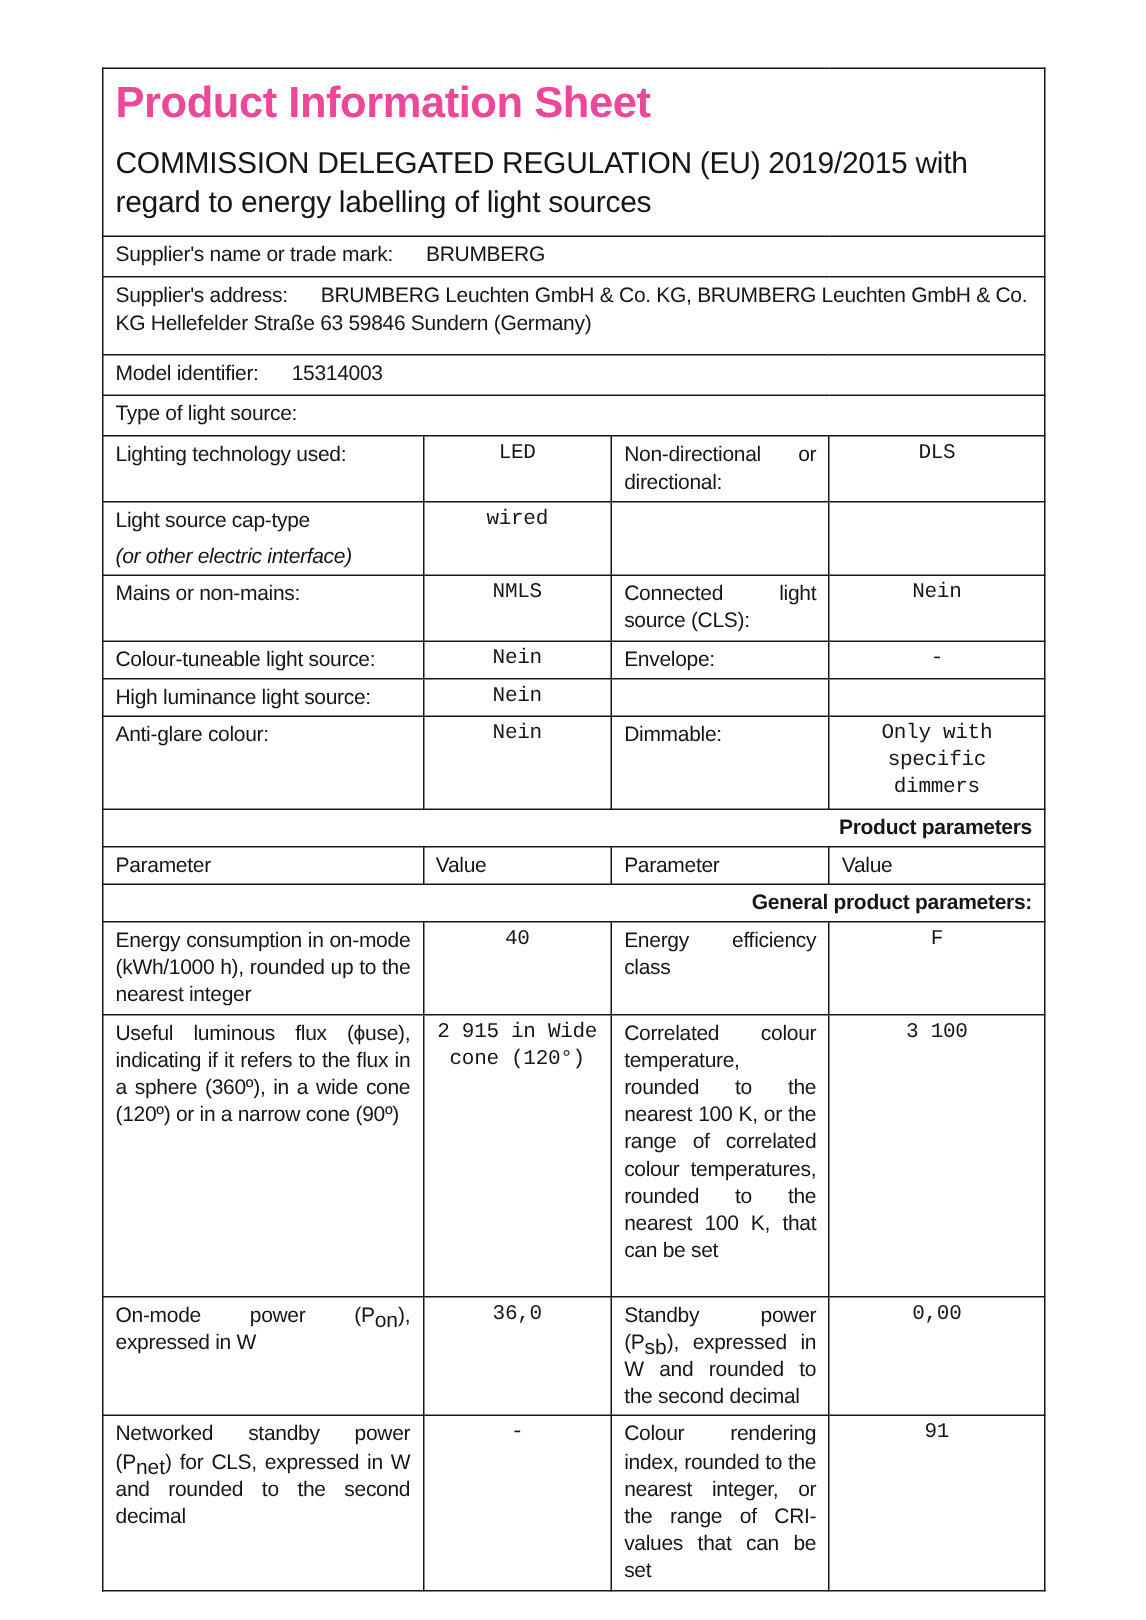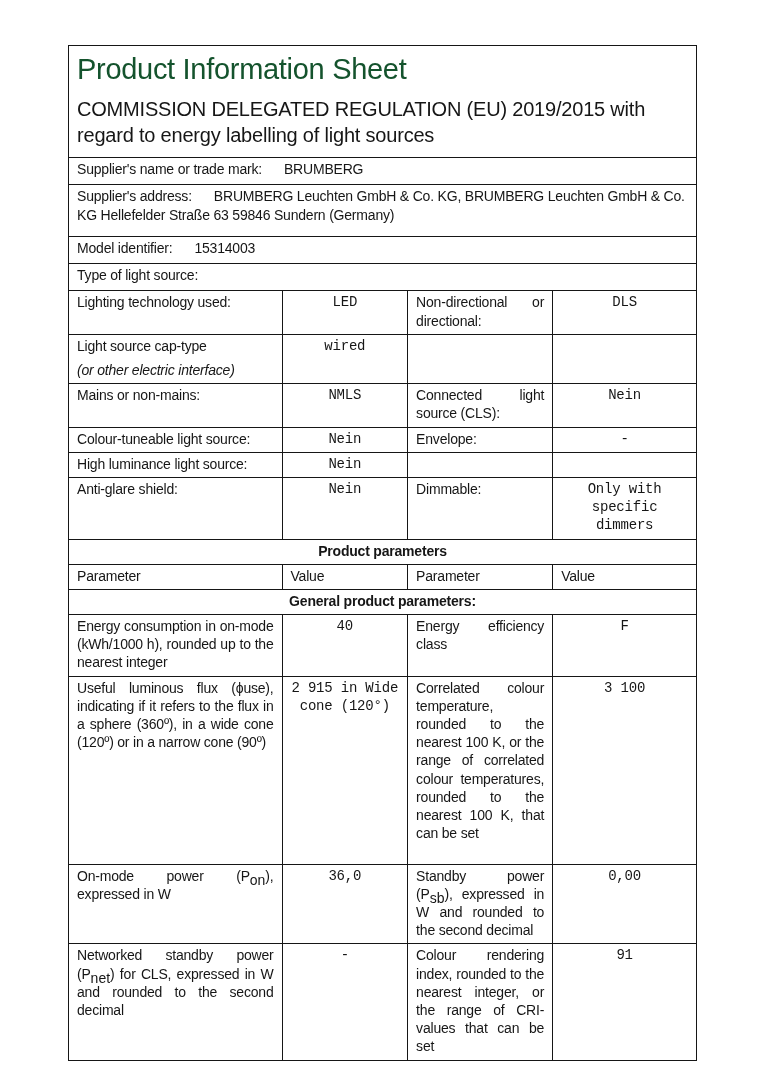--- a/index.html
+++ b/index.html
@@ -16,29 +16,29 @@
   .sheet { position:absolute; left:68px; top:45px; width:629px; }
   table { border-collapse:collapse; width:100%; table-layout:fixed; }
   td {
     border:1.5px solid #161616;
     vertical-align:top;
     padding:2px 8px 4px;
     font-size:14px; line-height:1.3; letter-spacing:-0.2px;
   }
   .title-cell { padding:5px 8px 9px; }
   .doc-title {
-    font-size:29px; font-weight:normal; letter-spacing:-0.3px;
-    margin-bottom:7px; color:#14532d;
+    font-size:29px; font-weight:bold; letter-spacing:-0.3px;
+    margin-bottom:7px; color:#ec4899;
   }
   .doc-subtitle { font-size:20px; line-height:1.32; }
   .b { font-weight:normal; }
   .kv-val { margin-left:22px; }
   .lbl { text-align:justify; }
   .val { text-align:center;font-family:Liberation Mono, monospace; }
-  .sec-head { text-align:center; font-weight:bold; }
+  .sec-head { text-align:right; font-weight:bold; }
   .second-line { margin-top:6px;font-style:italic; }
   sub { font-size:14px; line-height:0; letter-spacing:0; }
   .footer {
     text-align:center; font-size:11px; margin-top:30px;
     padding-right:2px; color:#161616;
   }
   
   .rh88{height:88px}.rh27{height:27px}.rh52{height:52px}.rh43{height:43px}
   .rh42{height:42px}.rh22{height:22px}.rh21{height:21px}.rh38{height:38px}
   .rh23{height:23px}.rh58{height:58px}.rh188{height:188px}.rh78{height:78px}
@@ -116,21 +116,21 @@
         <td class="lbl">Envelope:</td>
         <td class="val">-</td>
       </tr>
       <tr class="rh21">
         <td class="lbl">High luminance light source:</td>
         <td class="val">Nein</td>
         <td class="lbl"></td>
         <td class="val"></td>
       </tr>
       <tr class="rh38">
-        <td class="lbl">Anti-glare shield:</td>
+        <td class="lbl">Anti-glare colour:</td>
         <td class="val">Nein</td>
         <td class="lbl">Dimmable:</td>
         <td class="val">Only with specific dimmers</td>
       </tr>
 
       <tr class="rh23">
         <td colspan="4" class="sec-head">Product parameters</td>
       </tr>
       <tr class="rh22">
         <td>Parameter</td>

